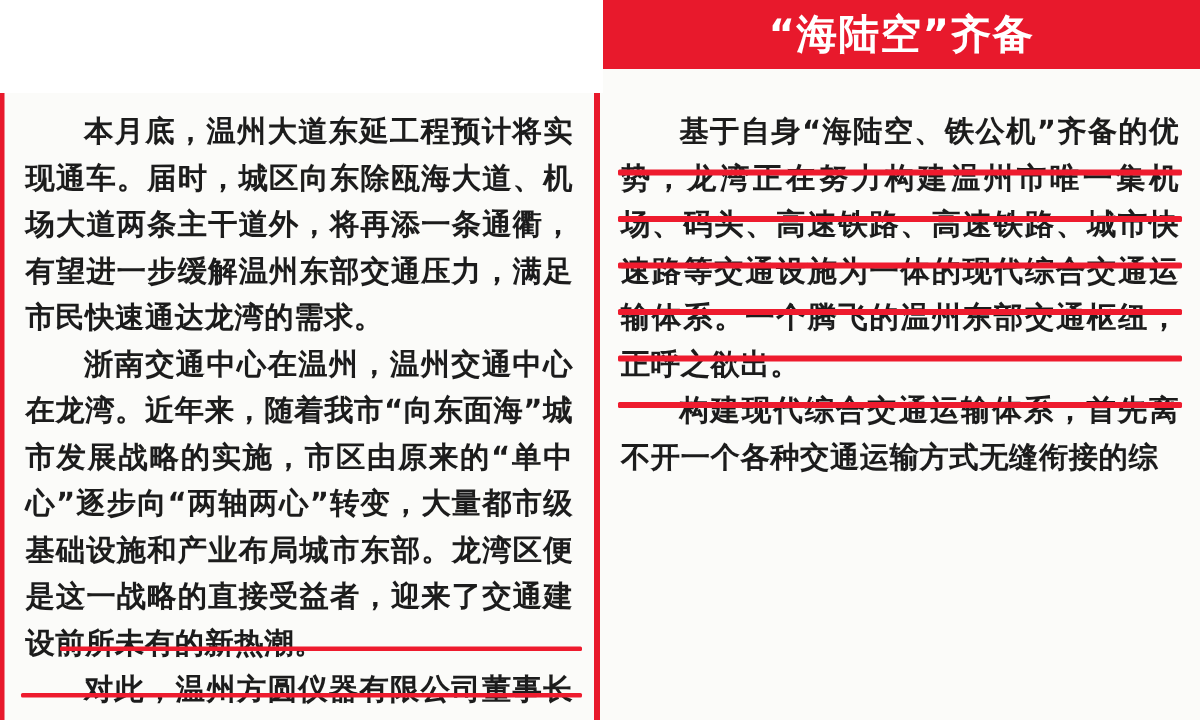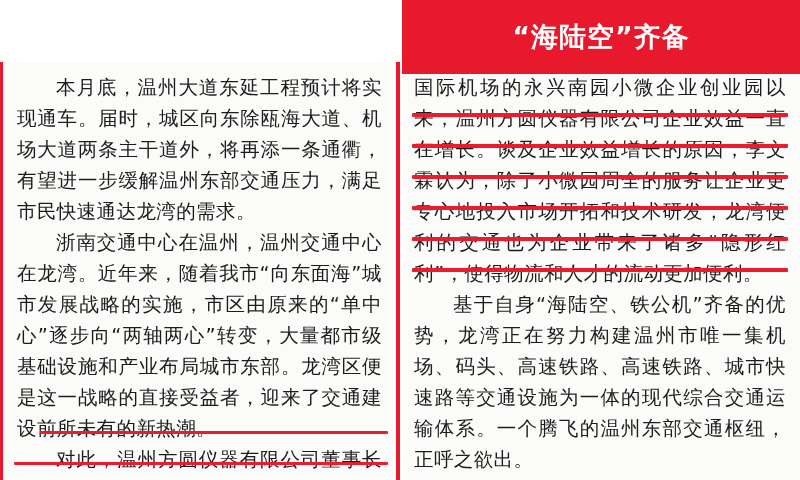--- a/index.html
+++ b/index.html
@@ -22,21 +22,21 @@
     height: 480px;
     background: #fbfbf9;
   }
 
   
   .banner {
     position: absolute;
     left: 402px;
     top: 0;
     width: 398px;
-    height: 74px;
+    height: 46px;
     background: #e8192c;
     display: flex;
     align-items: center;
     justify-content: center;
   }
   .banner-title {
     color: #ffffff;
     font-size: 27px;
     font-weight: bold;
     letter-spacing: 1px;
@@ -86,20 +86,21 @@
     margin: 0;
     font-size: 19.5px;
     line-height: 31px;
     color: #1c1c1c;
     text-align: justify;
     letter-spacing: 0.4px;
     font-family: "DejaVu Sans", "Liberation Sans", sans-serif;
   }
   p.para.indent {
     text-indent: 2em;
+    font-weight: bold;
   }
 
   
   .ul-red {
     position: absolute;
     background: #ee1b2e;
     height: 3px;
     border-radius: 1px;
   }
 
@@ -122,21 +123,20 @@
   <div class="edge-rule"></div>
   <div class="col-divider"></div>
 
   <div class="column col-left">
     <p class="para indent">本月底，温州大道东延工程预计将实现通车。届时，城区向东除瓯海大道、机场大道两条主干道外，将再添一条通衢，有望进一步缓解温州东部交通压力，满足市民快速通达龙湾的需求。</p>
     <p class="para indent">浙南交通中心在温州，温州交通中心在龙湾。近年来，随着我市“向东面海”城市发展战略的实施，市区由原来的“单中心”逐步向“两轴两心”转变，大量都市级基础设施和产业布局城市东部。龙湾区便是这一战略的直接受益者，迎来了交通建设前所未有的新热潮。</p>
     <p class="para indent">对此，温州方圆仪器有限公司董事长李文霖深有体会。自三年前入驻紧近龙湾</p>
   </div>
 
   <div class="column col-right">
-    <p class="para">国际机场的永兴南园小微企业创业园以来，温州方圆仪器有限公司企业效益一直在增长。谈及企业效益增长的原因，李文霖认为，除了小微园周全的服务让企业更专心地投入市场开拓和技术研发，龙湾便利的交通也为企业带来了诸多“隐形红利”，使得物流和人才的流动更加便利。</p>
     <p class="para indent">基于自身“海陆空、铁公机”齐备的优势，龙湾正在努力构建温州市唯一集机场、码头、高速铁路、高速铁路、城市快速路等交通设施为一体的现代综合交通运输体系。一个腾飞的温州东部交通枢纽，正呼之欲出。</p>
     <p class="para indent">构建现代综合交通运输体系，首先离不开一个各种交通运输方式无缝衔接的综</p>
   </div>
 
   <div class="underlay">
 
     <div class="ul-red" style="left:40px;  top:431px; width:348px;"></div>
     <div class="ul-red" style="left:14px;  top:462px; width:374px;"></div>
 
     <div class="ul-red thick" style="left:412px; top:113px; width:376px;"></div>

